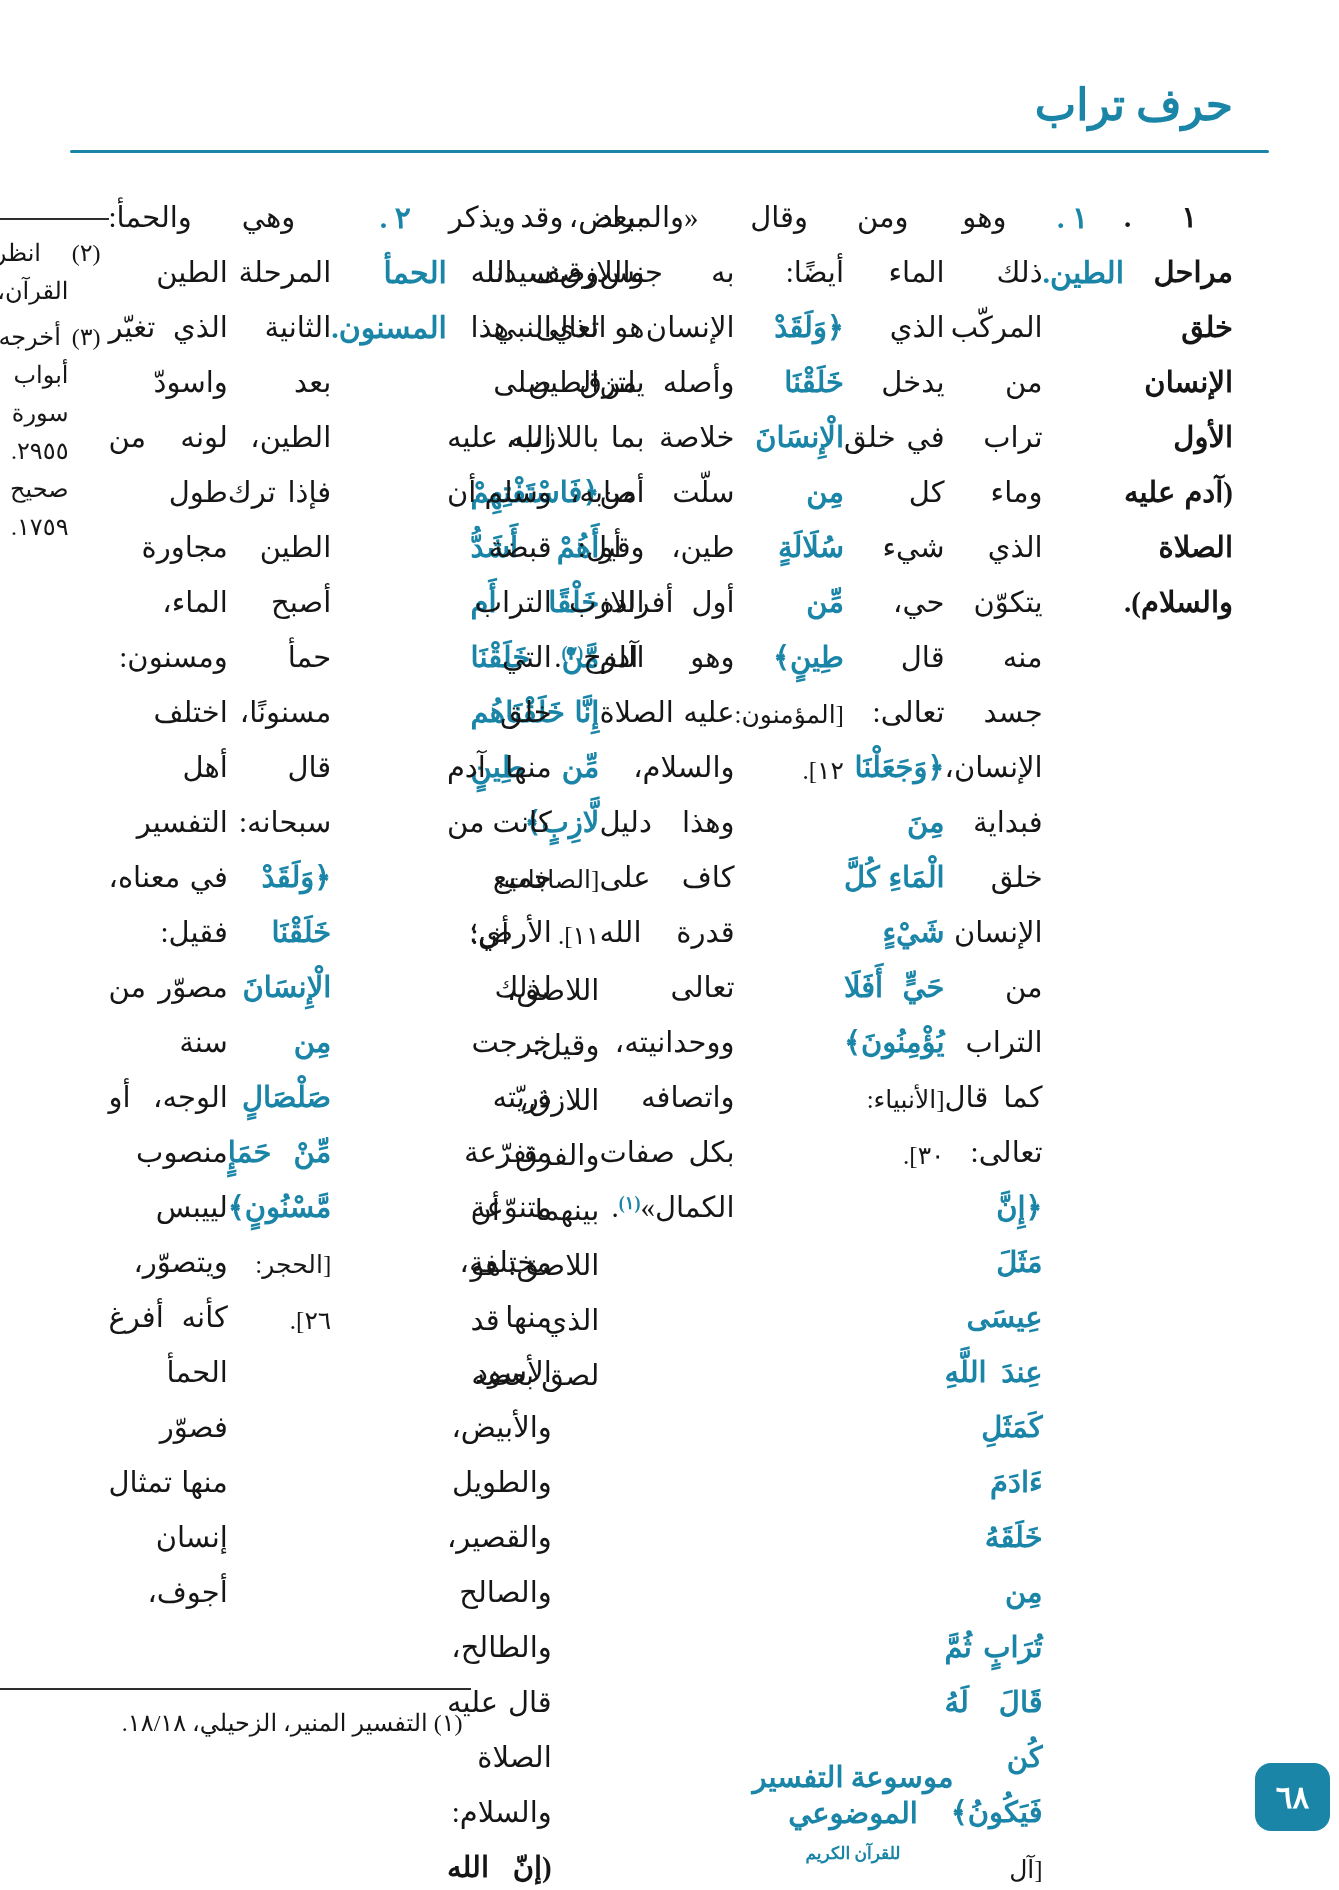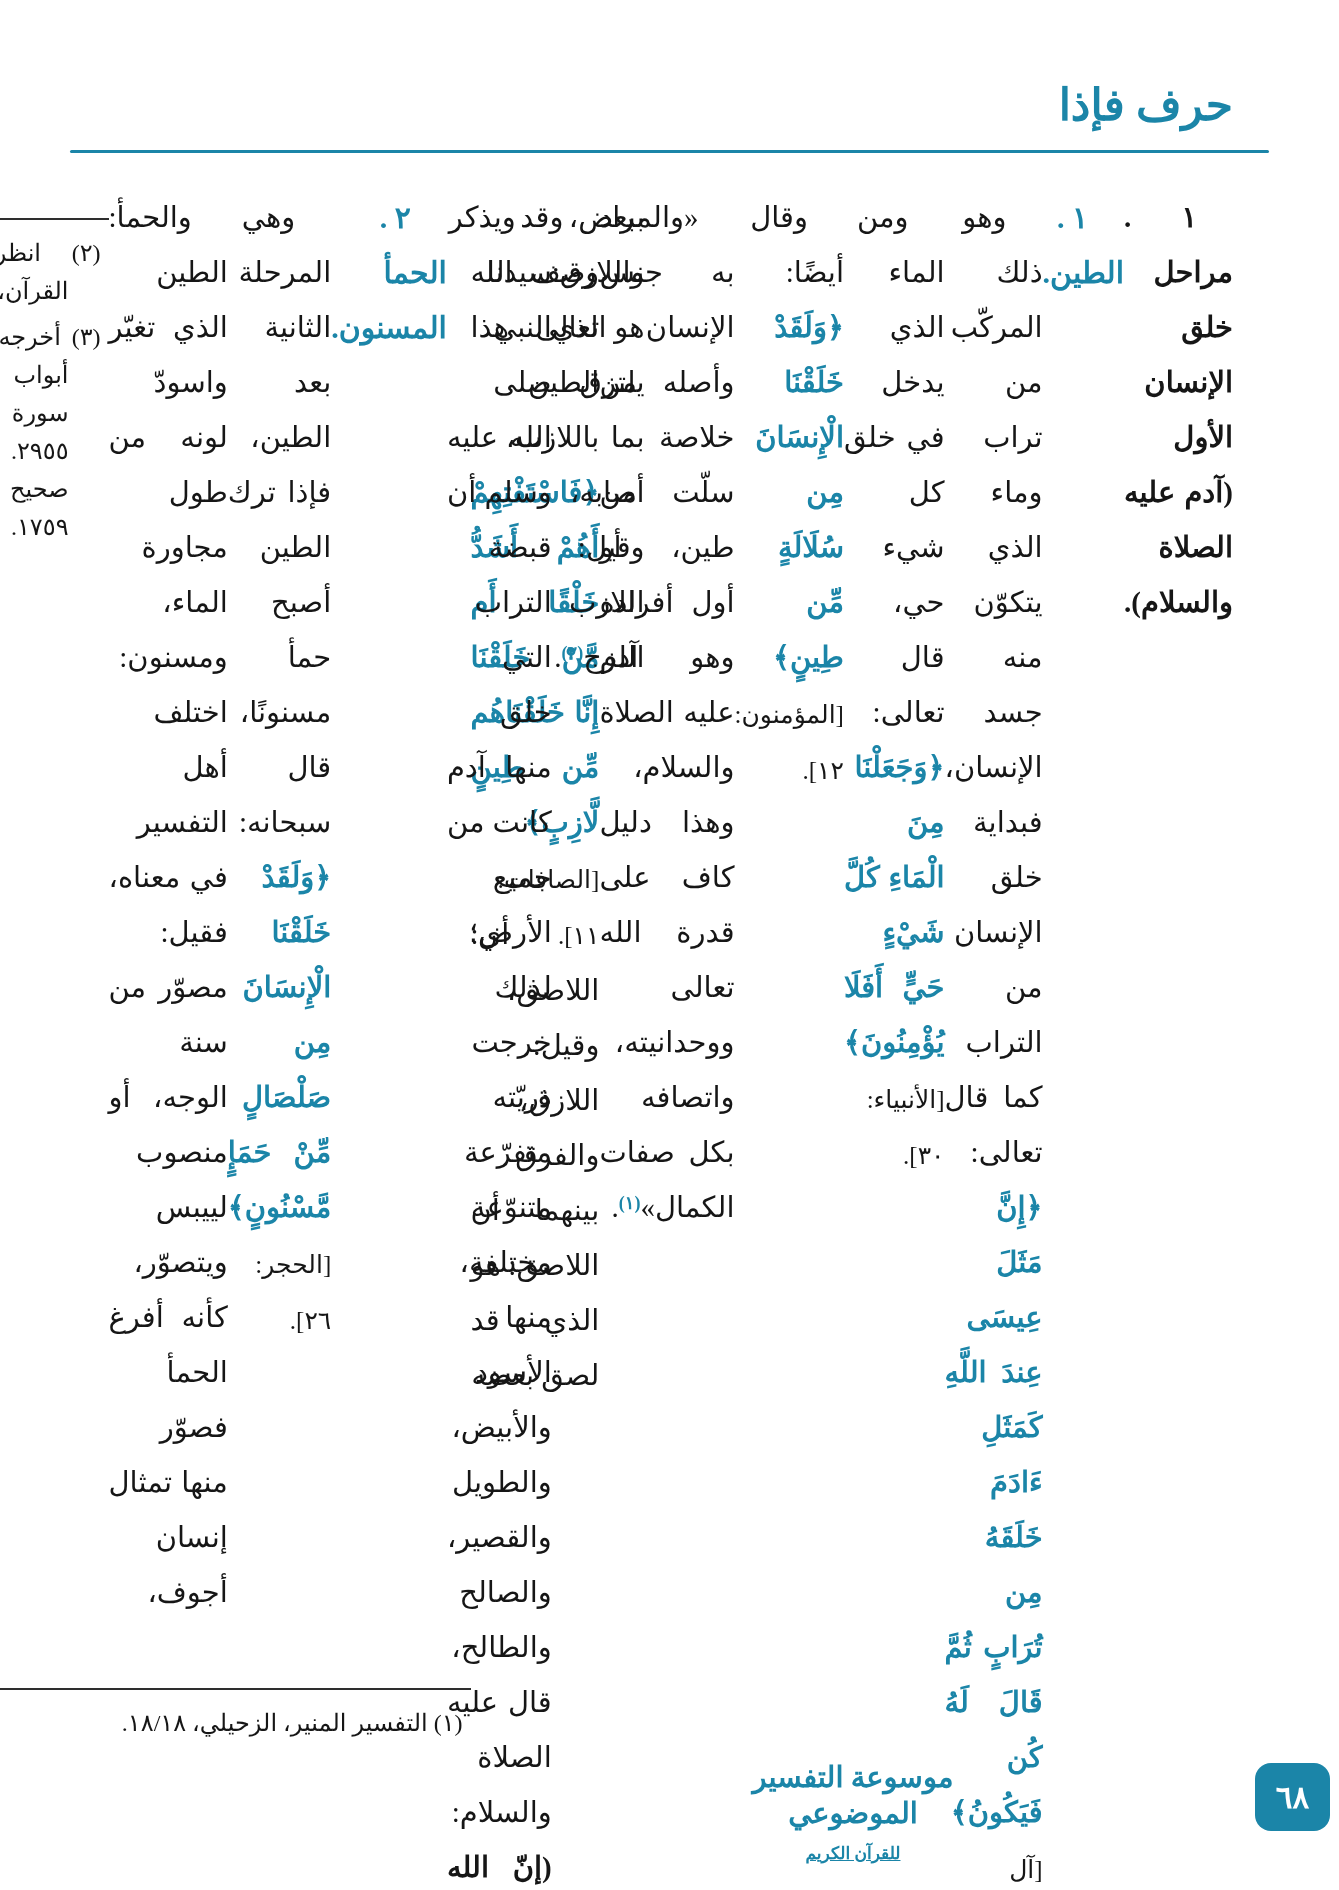--- a/index.html
+++ b/index.html
@@ -50,34 +50,34 @@
   .footnote{
     margin:8px; font-size:24px; line-height:38px; text-align:justify;
     padding-right:32px; text-indent:-32px;
   }
   
   .footer-logo{
     position:absolute; bottom:26px; right:336px; width:300px;
     text-align:center; color:var(--accent);
   }
   .logo-main{ margin:12px; font-size:29px; font-weight:700; line-height:1.25; }
-  .logo-sub{ margin:2px 0 0 0; font-size:17px; font-weight:700; letter-spacing:1px;text-decoration:underline; }
+  .logo-sub{ margin:2px 0 0 0; font-size:17px; font-weight:700; letter-spacing:1px; }
   .page-badge{
     position:absolute; bottom:59px; right:9px; width:75px; height:68px;
     background:var(--accent); color:#ffffff; border-radius:16px;
     display:flex; align-items:center; justify-content:center;
     font-size:31px; font-weight:700;
   }
 </style>
 </head>
 <body>
 
 <div class="page">
 
-  <h1 class="chapter-title">حرف فإذا</h1>
+  <h1 class="chapter-title">حرف تراب</h1>
   <div class="header-rule"></div>
 
   <main class="content">
 
     <section class="col">
       <p class="para intro">١ . مراحل خلق الإنسان الأول (آدم عليه الصلاة والسلام).</p>
 
       <h2 class="subheading">١ . الطين.</h2>
 
       <p class="para"><span>وهو ذلك المركّب من تراب وماء الذي يتكوّن منه جسد الإنسان، فبداية خلق الإنسان من التراب كما قال تعالى: </span><span class="verse">﴿إِنَّ مَثَلَ عِيسَى عِندَ اللَّهِ كَمَثَلِ ءَادَمَ خَلَقَهُ مِن تُرَابٍ ثُمَّ قَالَ لَهُ كُن فَيَكُونُ﴾</span><span class="ref"> [آل عمران: 82].</span></p>

